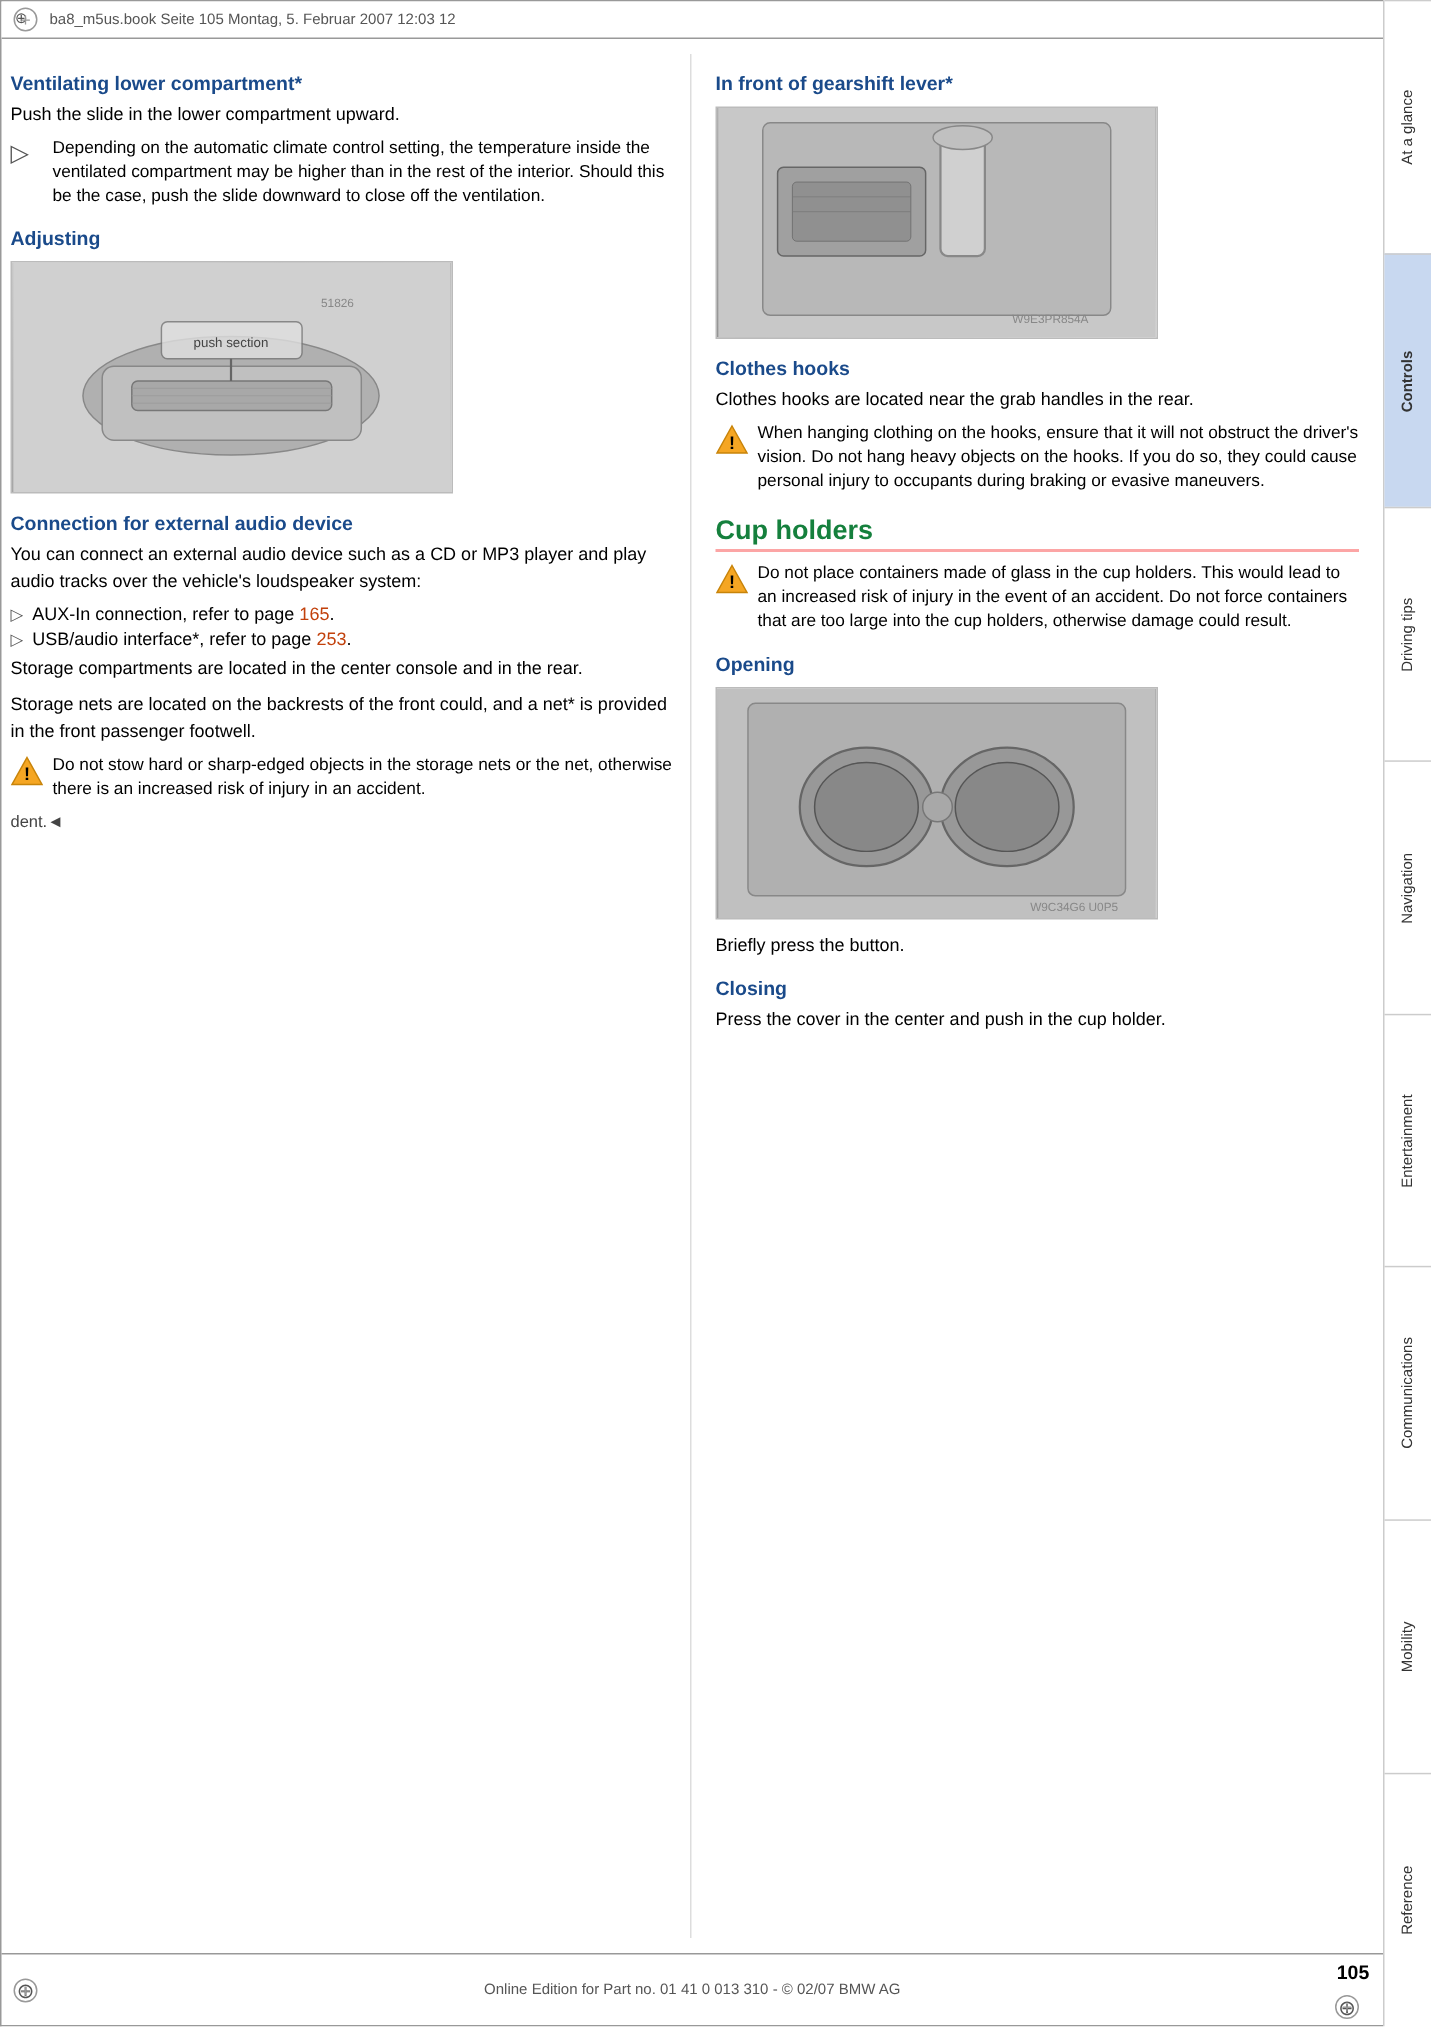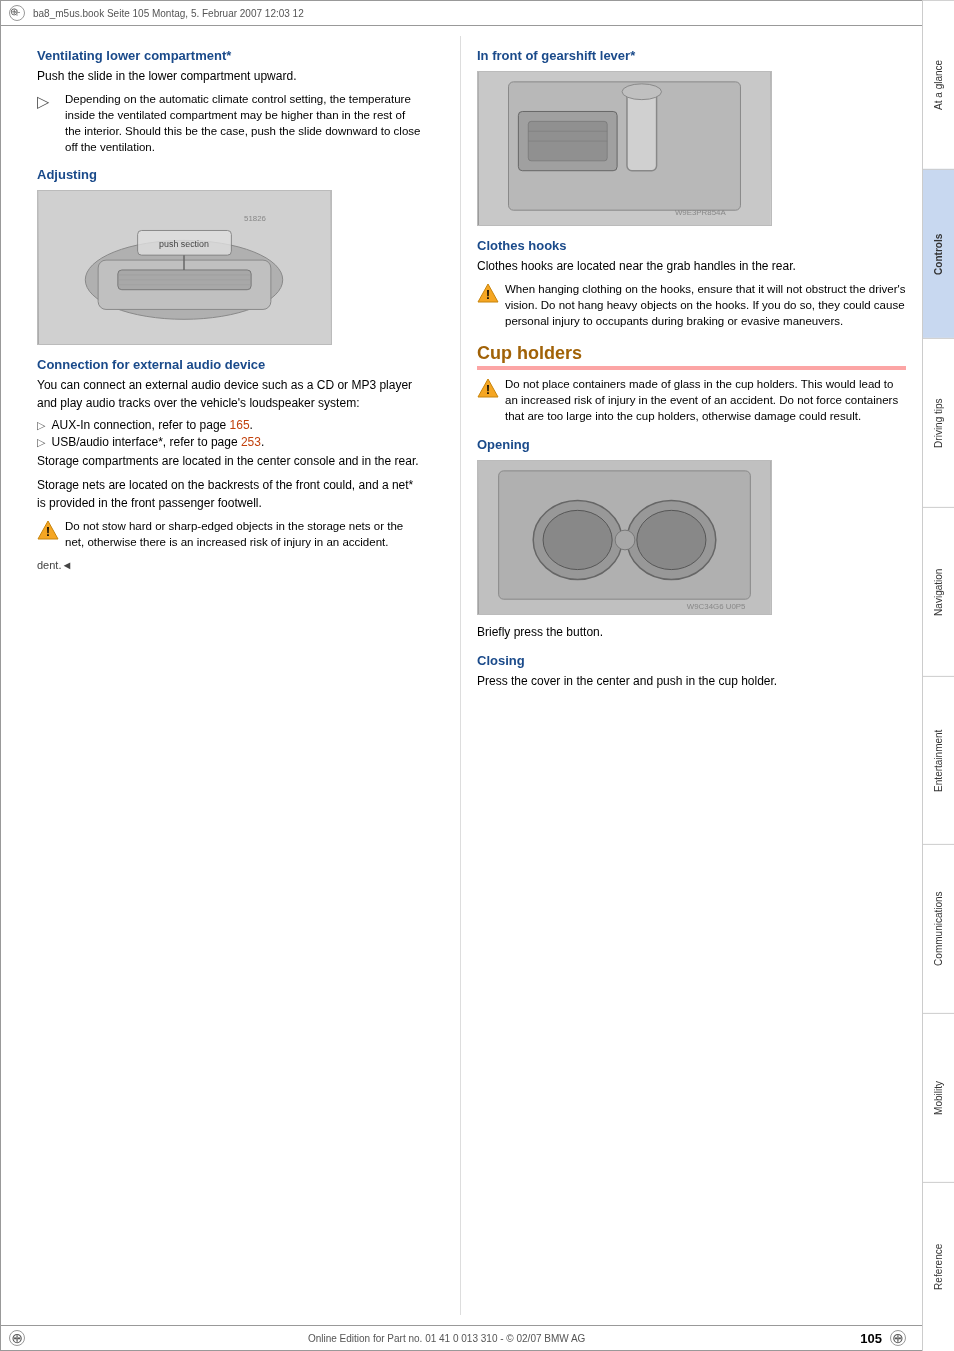--- a/index.html
+++ b/index.html
@@ -90,46 +90,46 @@
 
     .content-area {
       display: flex;
       flex: 1;
       padding: 10px 0;
     }
 
     
     .left-col {
       width: 460px;
-      padding: 0 36px;
+      padding: 0 6px;
       border-right: 1px solid #ddd;
     }
 
     
     .right-col {
       flex: 1;
       padding: 0 16px;
     }
 
     
     .section-title {
       color: #1a4a8a;
       font-weight: bold;
       font-size: 13px;
       margin-bottom: 4px;
       margin-top: 12px;
     }
 
     .section-title-large {
-      color: #a16207;
+      color: #15803d;
       font-weight: bold;
       font-size: 18px;
       margin-bottom: 6px;
       margin-top: 14px;
-      border-bottom: 4px solid #fca5a5;
+      border-bottom: 2px solid #fca5a5;
       padding-bottom: 2px;
     }
 
     p {
       font-size: 12px;
       line-height: 1.5;
       margin-bottom: 6px;
     }
 
     .note-box {
@@ -381,21 +381,21 @@
         </div>
 
       </div>
     </div>
 
     <div class="page-footer">
       <div style="display:flex; align-items:center; gap:8px;">
         <span class="crosshair" style="font-size:14px; border:1px solid #999; border-radius:50%; width:16px; height:16px; display:inline-flex; align-items:center; justify-content:center;">⊕</span>
       </div>
       <span>Online Edition for Part no. 01 41 0 013 310 - © 02/07 BMW AG</span>
-      <div style="display:flex; align-items:center; gap:8px;">
+      <div style="display:flex; align-items:center; gap:8px;flex-direction:column;">
         <span class="page-number">105</span>
         <span class="crosshair" style="font-size:14px; border:1px solid #999; border-radius:50%; width:16px; height:16px; display:inline-flex; align-items:center; justify-content:center;">⊕</span>
       </div>
     </div>
   </div>
 
   <div class="sidebar">
     <div class="sidebar-tab">At a glance</div>
     <div class="sidebar-tab active">Controls</div>
     <div class="sidebar-tab">Driving tips</div>

